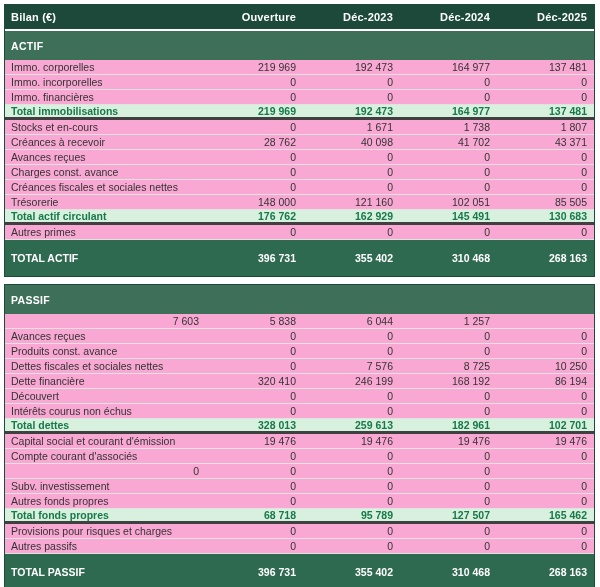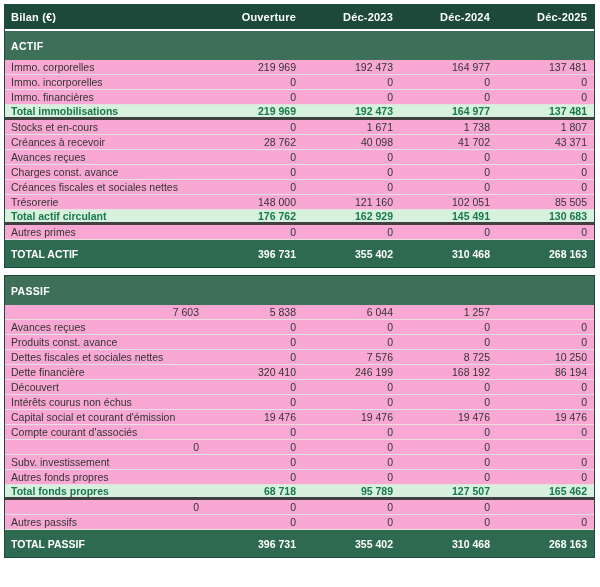--- a/index.html
+++ b/index.html
@@ -52,21 +52,21 @@
     color:#ffffff;font-weight:bold;font-size:10.5px;letter-spacing:.3px;
     display:flex;align-items:center;
     padding-left:6px;
     box-sizing:border-box;
   }
   
   .row.regular,.row.subtotal{height:15px;border-bottom:1px solid var(--divider);}
   .row.regular .cell{color:var(--row-text);}
   .row.subtotal{background:var(--subtotal-bg);border-bottom:3px solid #404040;}
   .row.subtotal .cell{color:var(--subtotal-text);font-weight:bold;}
-  .row.grand{height:27px;background:var(--grand-bg);border-bottom:none;}
+  .row.grand{height:36px;background:var(--grand-bg);border-bottom:none;}
   .row.grand .cell{color:#ffffff;font-weight:bold;}
   .gap{height:7px;background:#ffffff;}
 </style>
 </head>
 <body>
 
 <div class="page">
 
   <div class="tbl">
     <div class="row header">
@@ -218,20 +218,27 @@
           <div class="cell num">0</div>
           <div class="cell num">0</div>
         </div>
         <div class="row regular">
           <div class="cell label">Intérêts courus non échus</div>
           <div class="cell num">0</div>
           <div class="cell num">0</div>
           <div class="cell num">0</div>
           <div class="cell num">0</div>
         </div>
+        <div class="row subtotal">
+          <div class="cell label">Total dettes</div>
+          <div class="cell num">328 013</div>
+          <div class="cell num">259 613</div>
+          <div class="cell num">182 961</div>
+          <div class="cell num">102 701</div>
+        </div>
         <div class="row regular">
           <div class="cell label">Capital social et courant d'émission</div>
           <div class="cell num">19 476</div>
           <div class="cell num">19 476</div>
           <div class="cell num">19 476</div>
           <div class="cell num">19 476</div>
         </div>
         <div class="row regular">
           <div class="cell label">Compte courant d'associés</div>
           <div class="cell num">0</div>
@@ -260,20 +267,21 @@
           <div class="cell num">0</div>
         </div>
         <div class="row subtotal">
           <div class="cell label">Total fonds propres</div>
           <div class="cell num">68 718</div>
           <div class="cell num">95 789</div>
           <div class="cell num">127 507</div>
           <div class="cell num">165 462</div>
         </div>
         <div class="row regular">
+          <div class="cell label">Provisions pour risques et charges</div>
           <div class="cell num">0</div>
           <div class="cell num">0</div>
           <div class="cell num">0</div>
           <div class="cell num">0</div>
         </div>
         <div class="row regular">
           <div class="cell label">Autres passifs</div>
           <div class="cell num">0</div>
           <div class="cell num">0</div>
           <div class="cell num">0</div>

